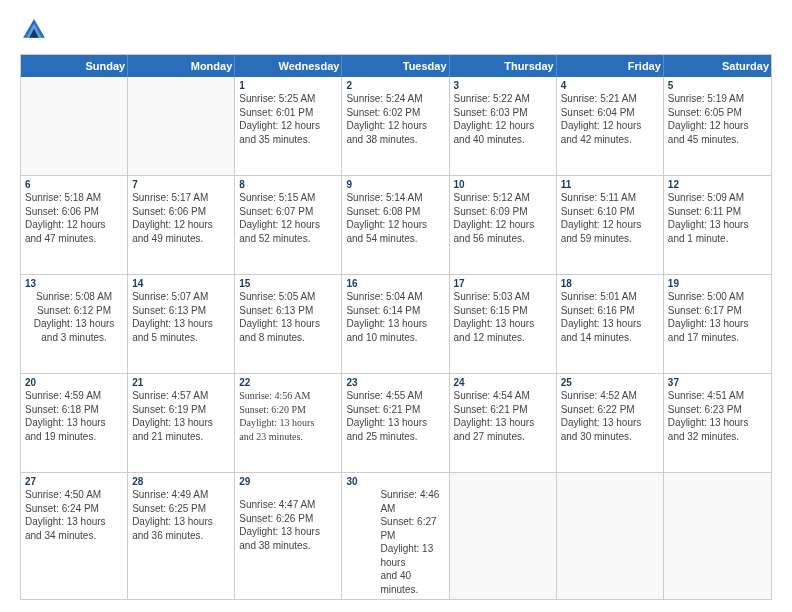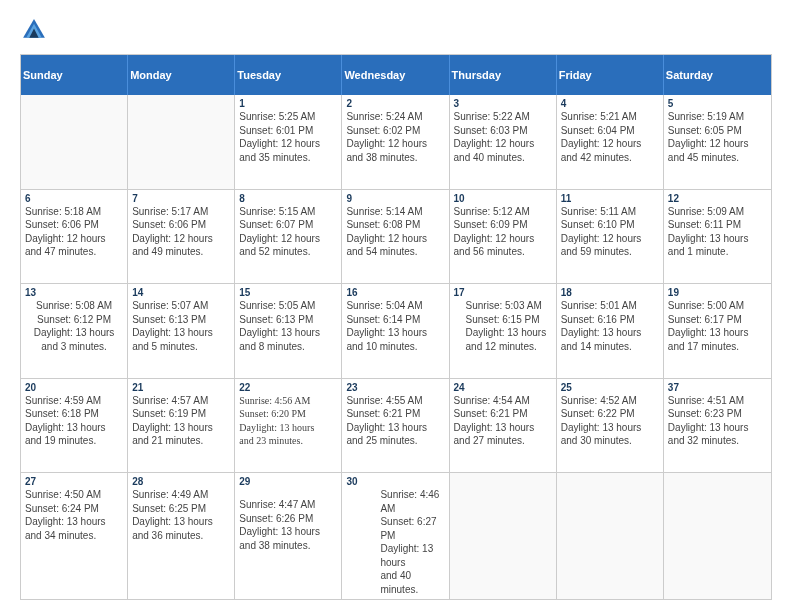--- a/index.html
+++ b/index.html
@@ -59,22 +59,22 @@
     }
     .cal-header {
       display: grid;
       grid-template-columns: repeat(7, 1fr);
       background: #2a6ebb;
     }
     .cal-header-cell {
       color: #fff;
       font-size: 11px;
       font-weight: bold;
-      text-align: left;
-      padding: 14px 2px;
+      text-align: right;
+      padding: 5px 2px;
       border-right: 1px solid #4a8edb;
     }
     .cal-header-cell:last-child { border-right: none; }
     .cal-body {
       flex: 1;
       display: flex;
       flex-direction: column;
     }
     .cal-row {
       display: grid;
@@ -124,22 +124,22 @@
     <div class="title-block">
       <div class="month-title"></div>
       <div class="location"></div>
     </div>
   </div>
 
   <div class="calendar">
     <div class="cal-header" id="cal-header">
         <div class="cal-header-cell">Sunday</div>
         <div class="cal-header-cell">Monday</div>
+        <div class="cal-header-cell">Wednesday</div>
         <div class="cal-header-cell">Tuesday</div>
-        <div class="cal-header-cell">Wednesday</div>
         <div class="cal-header-cell">Thursday</div>
         <div class="cal-header-cell">Friday</div>
         <div class="cal-header-cell">Saturday</div>
       </div>
     <div class="cal-body" id="cal-body">
         <div class="cal-row">
           <div class="cal-cell empty"></div>
           <div class="cal-cell empty"></div>
           <div class="cal-cell">
             <div class="day-num">1</div>
@@ -252,21 +252,21 @@
           </div>
           <div class="cal-cell">
             <div class="day-num">16</div>
             <div class="cell-info" style="white-space: pre-line;">Sunrise: 5:04 AM
 Sunset: 6:14 PM
 Daylight: 13 hours
 and 10 minutes.</div>
           </div>
           <div class="cal-cell">
             <div class="day-num">17</div>
-            <div class="cell-info" style="white-space: pre-line; margin-left: 12px;">Sunrise: 5:03 AM
+            <div class="cell-info" style="white-space: pre-line;">Sunrise: 5:03 AM
 Sunset: 6:15 PM
 Daylight: 13 hours
 and 12 minutes.</div>
           </div>
           <div class="cal-cell">
             <div class="day-num">18</div>
             <div class="cell-info" style="white-space: pre-line;">Sunrise: 5:01 AM
 Sunset: 6:16 PM
 Daylight: 13 hours
 and 14 minutes.</div>

